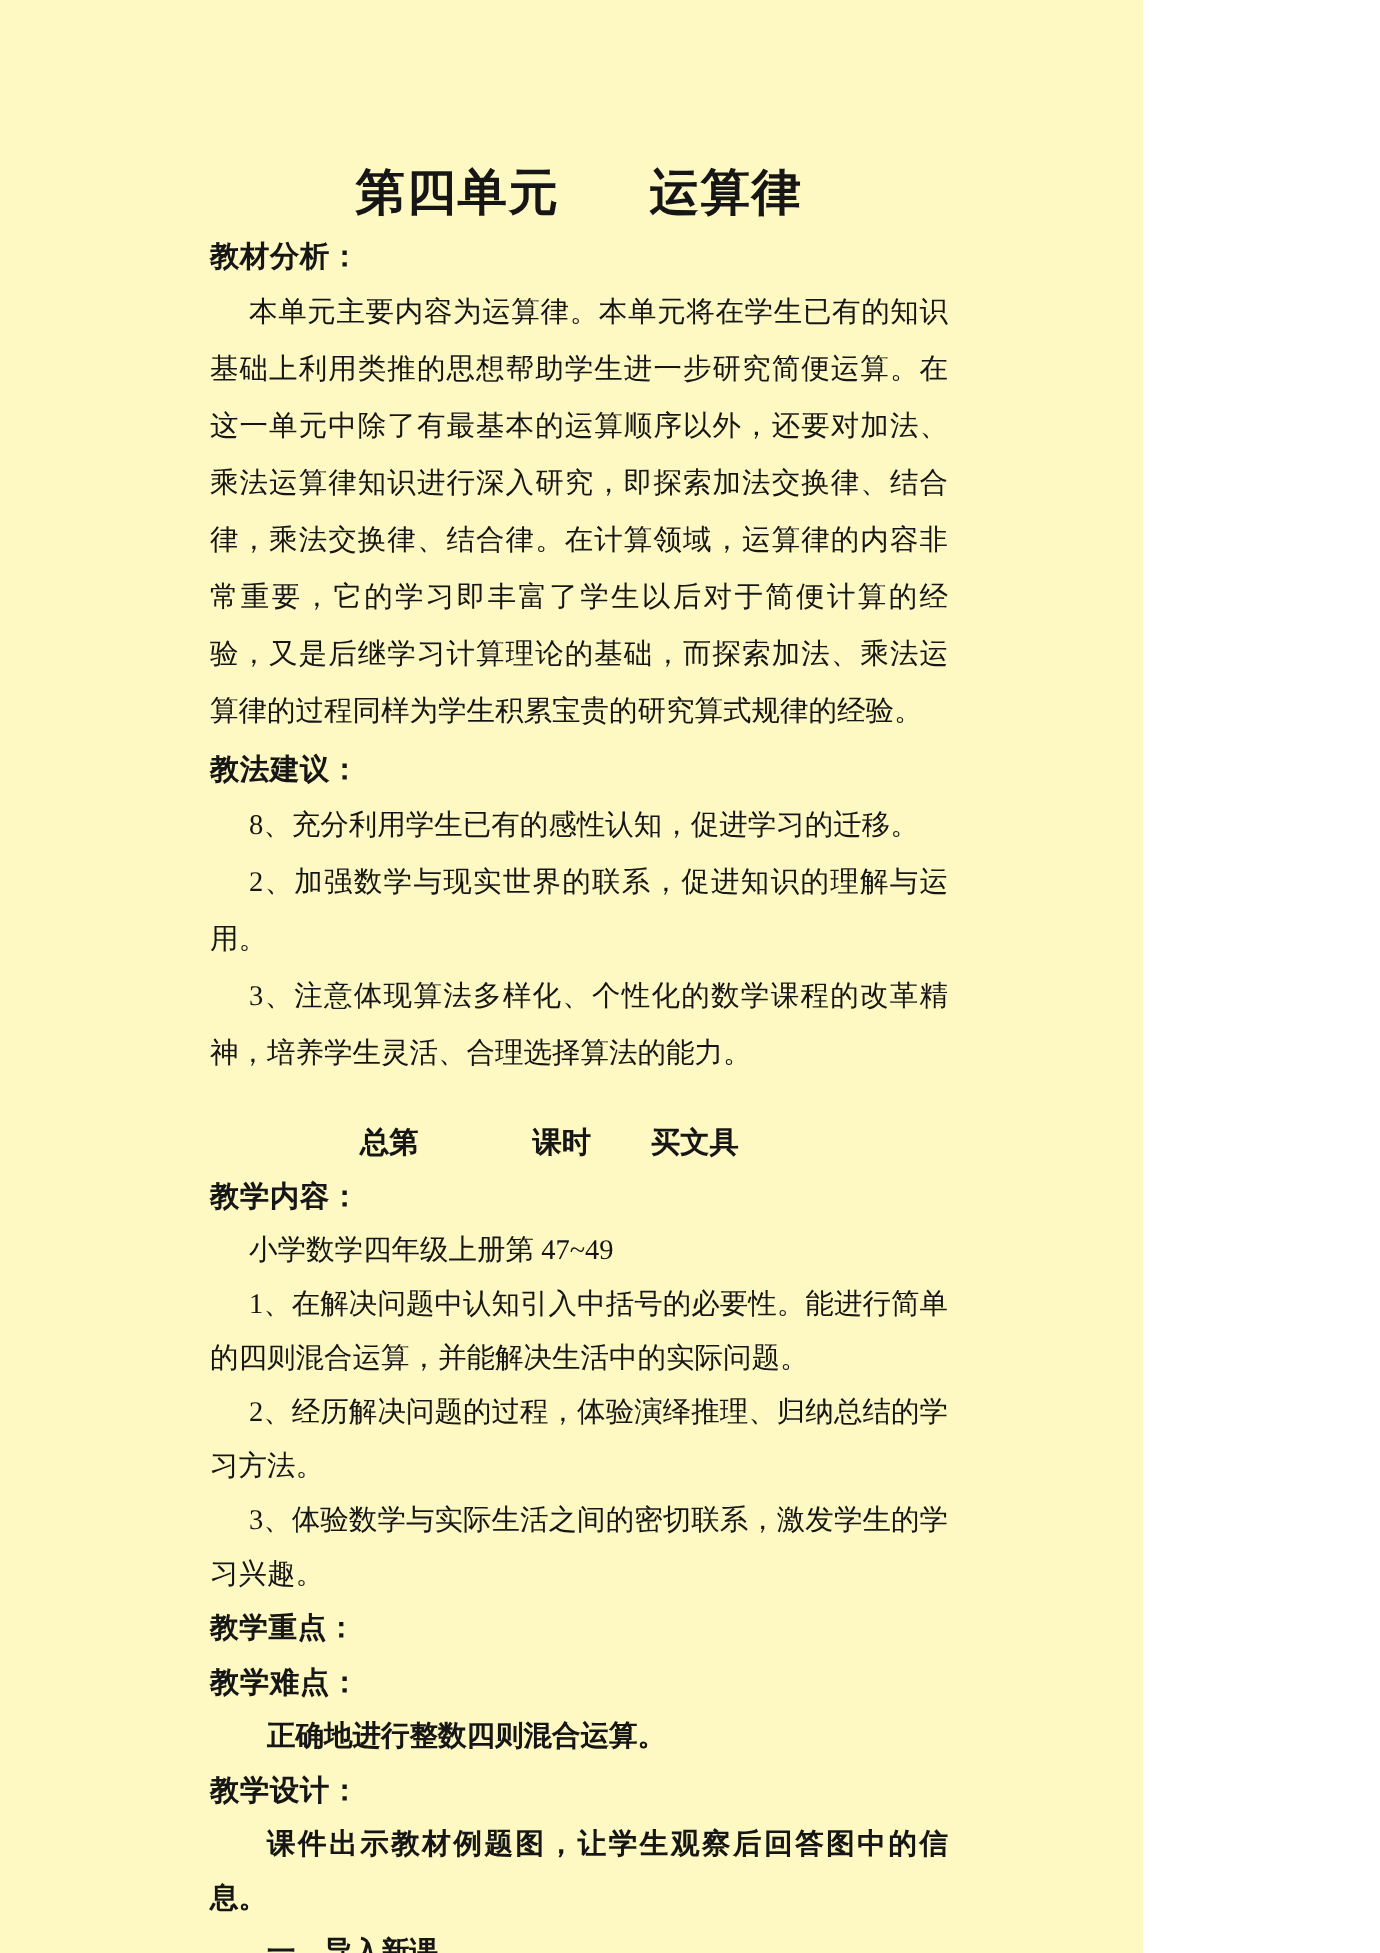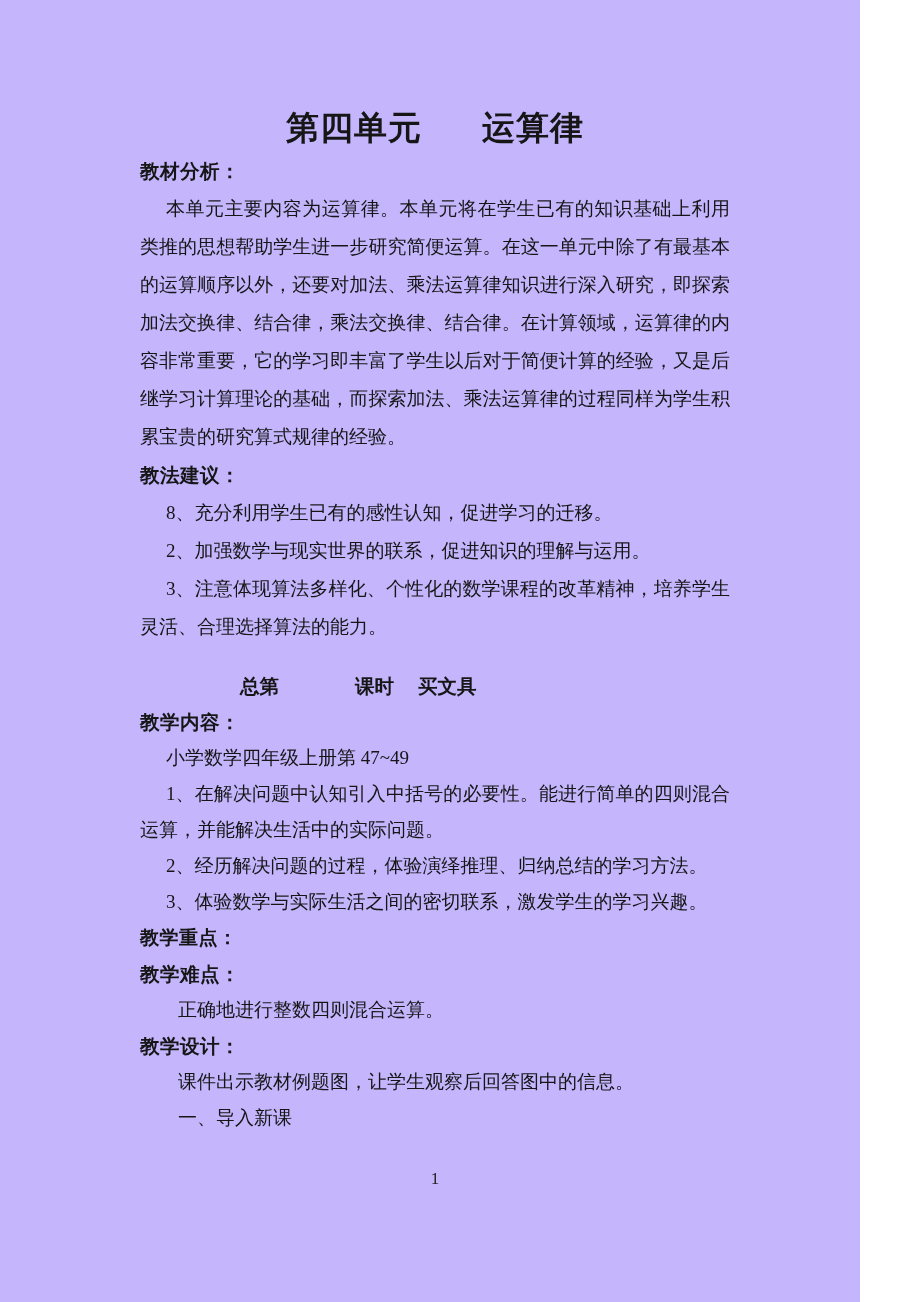--- a/index.html
+++ b/index.html
@@ -1,20 +1,20 @@
 <!DOCTYPE html>
 <html lang="zh"><head>
 <meta charset="utf-8">
 <style>
   html, body { margin: 0; padding: 0; background: #ffffff; }
   .page {
     position: relative;
-    width: 860px;
+    width: 762px;
     height: 1302px;
-    background: #c4b5fd;
+    background: #fef9c3;
     color: #161616;
     overflow: hidden;
     font-family: "Liberation Serif", "DejaVu Serif", serif;
   }
   .content {
     padding: 0 130px 0 140px; 
   }
   .title {
     margin: 104px 0 0 0;
     line-height: 48px;
@@ -26,42 +26,42 @@
     white-space: nowrap;
   }
   .title .title-part2 { margin-left: 60px; }
   .s1 p { margin: 0; line-height: 38px; }
   .s2 p { margin: 0; line-height: 36px; }
   .para {
     font-size: 19px;
     text-align: justify;
   }
   .indent   { text-indent: 26px; }
-  .indent-lg{ text-indent: 38px; }
+  .indent-lg{ text-indent: 38px; font-weight: bold; }
   .heading {
     font-size: 19.5px;
     font-weight: bold;
     font-family: "Liberation Sans", "DejaVu Sans", sans-serif;
     letter-spacing: 0.5px;
   }
   .heading-regular {
     font-size: 19px;
     font-weight: bold;
     font-family: "Liberation Serif", "DejaVu Serif", serif;
     letter-spacing: 0.5px;
   }
   .spacer { height: 22px; }
   .lesson-header {
     padding-left: 100px;
     font-size: 19.5px;
     font-weight: bold;
     font-family: "Liberation Sans", "DejaVu Sans", sans-serif;
   }
   .lesson-header .gap-wide   { margin-left: 76px; }
-  .lesson-header .gap-narrow { margin-left: 24px; text-align: right; }
+  .lesson-header .gap-narrow { margin-left: 40px; text-align: right; }
   .page-number {
     margin-top: 32px;
     text-align: center;
     font-size: 17px;
     line-height: 22px;
     color: #222222;
   }
 </style>
 </head>
 <body>

